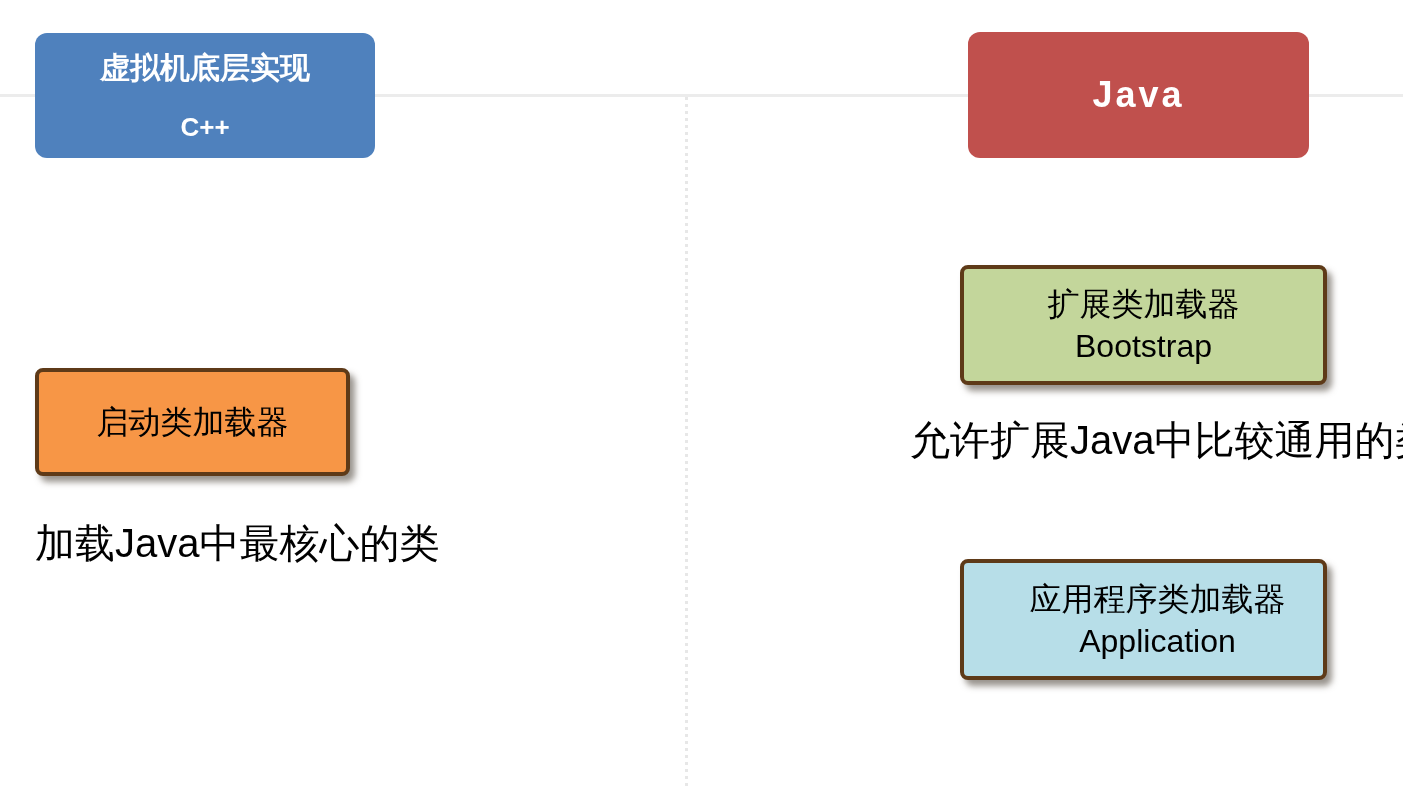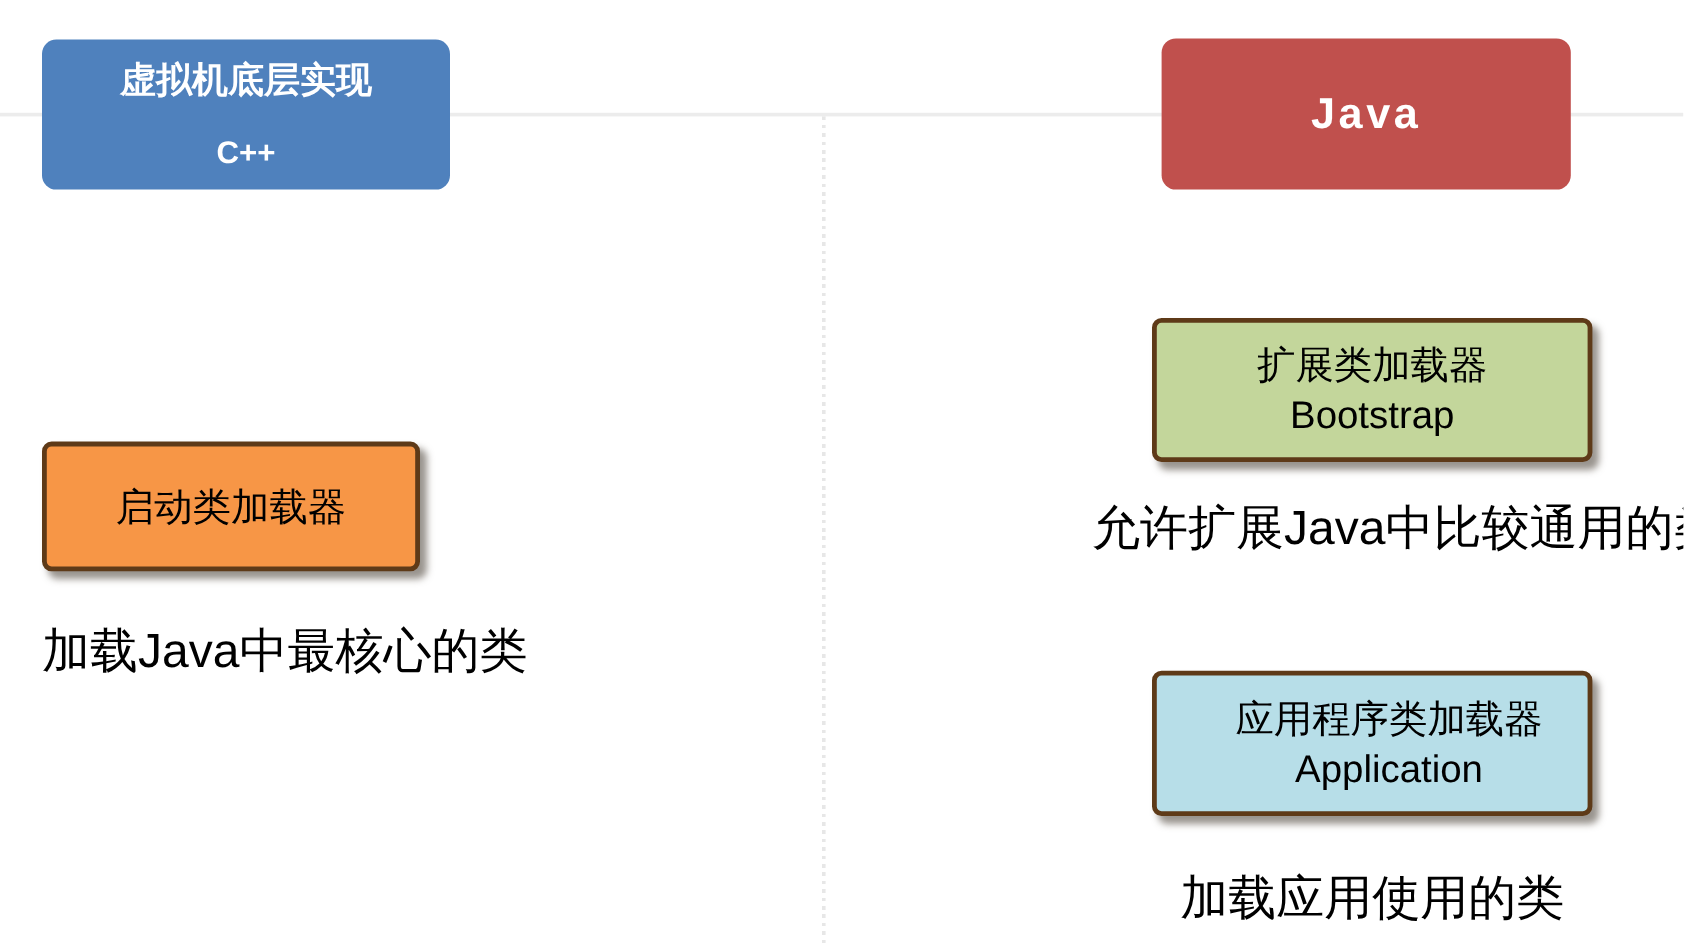--- a/index.html
+++ b/index.html
@@ -105,15 +105,14 @@
     <div class="subtitle-line">Bootstrap</div>
   </div>
 
   <div class="caption extension-caption">允许扩展Java中比较通用的类</div>
 
   <div class="loader-box application" style="background-color: rgb(183, 222, 232); padding-left: 28px;">
     <div class="title-line">应用程序类加载器</div>
     <div class="subtitle-line">Application</div>
   </div>
 
-  <div class="caption application-caption">加载应用使用的类</div>
 
 </div>
 
 </body></html>

